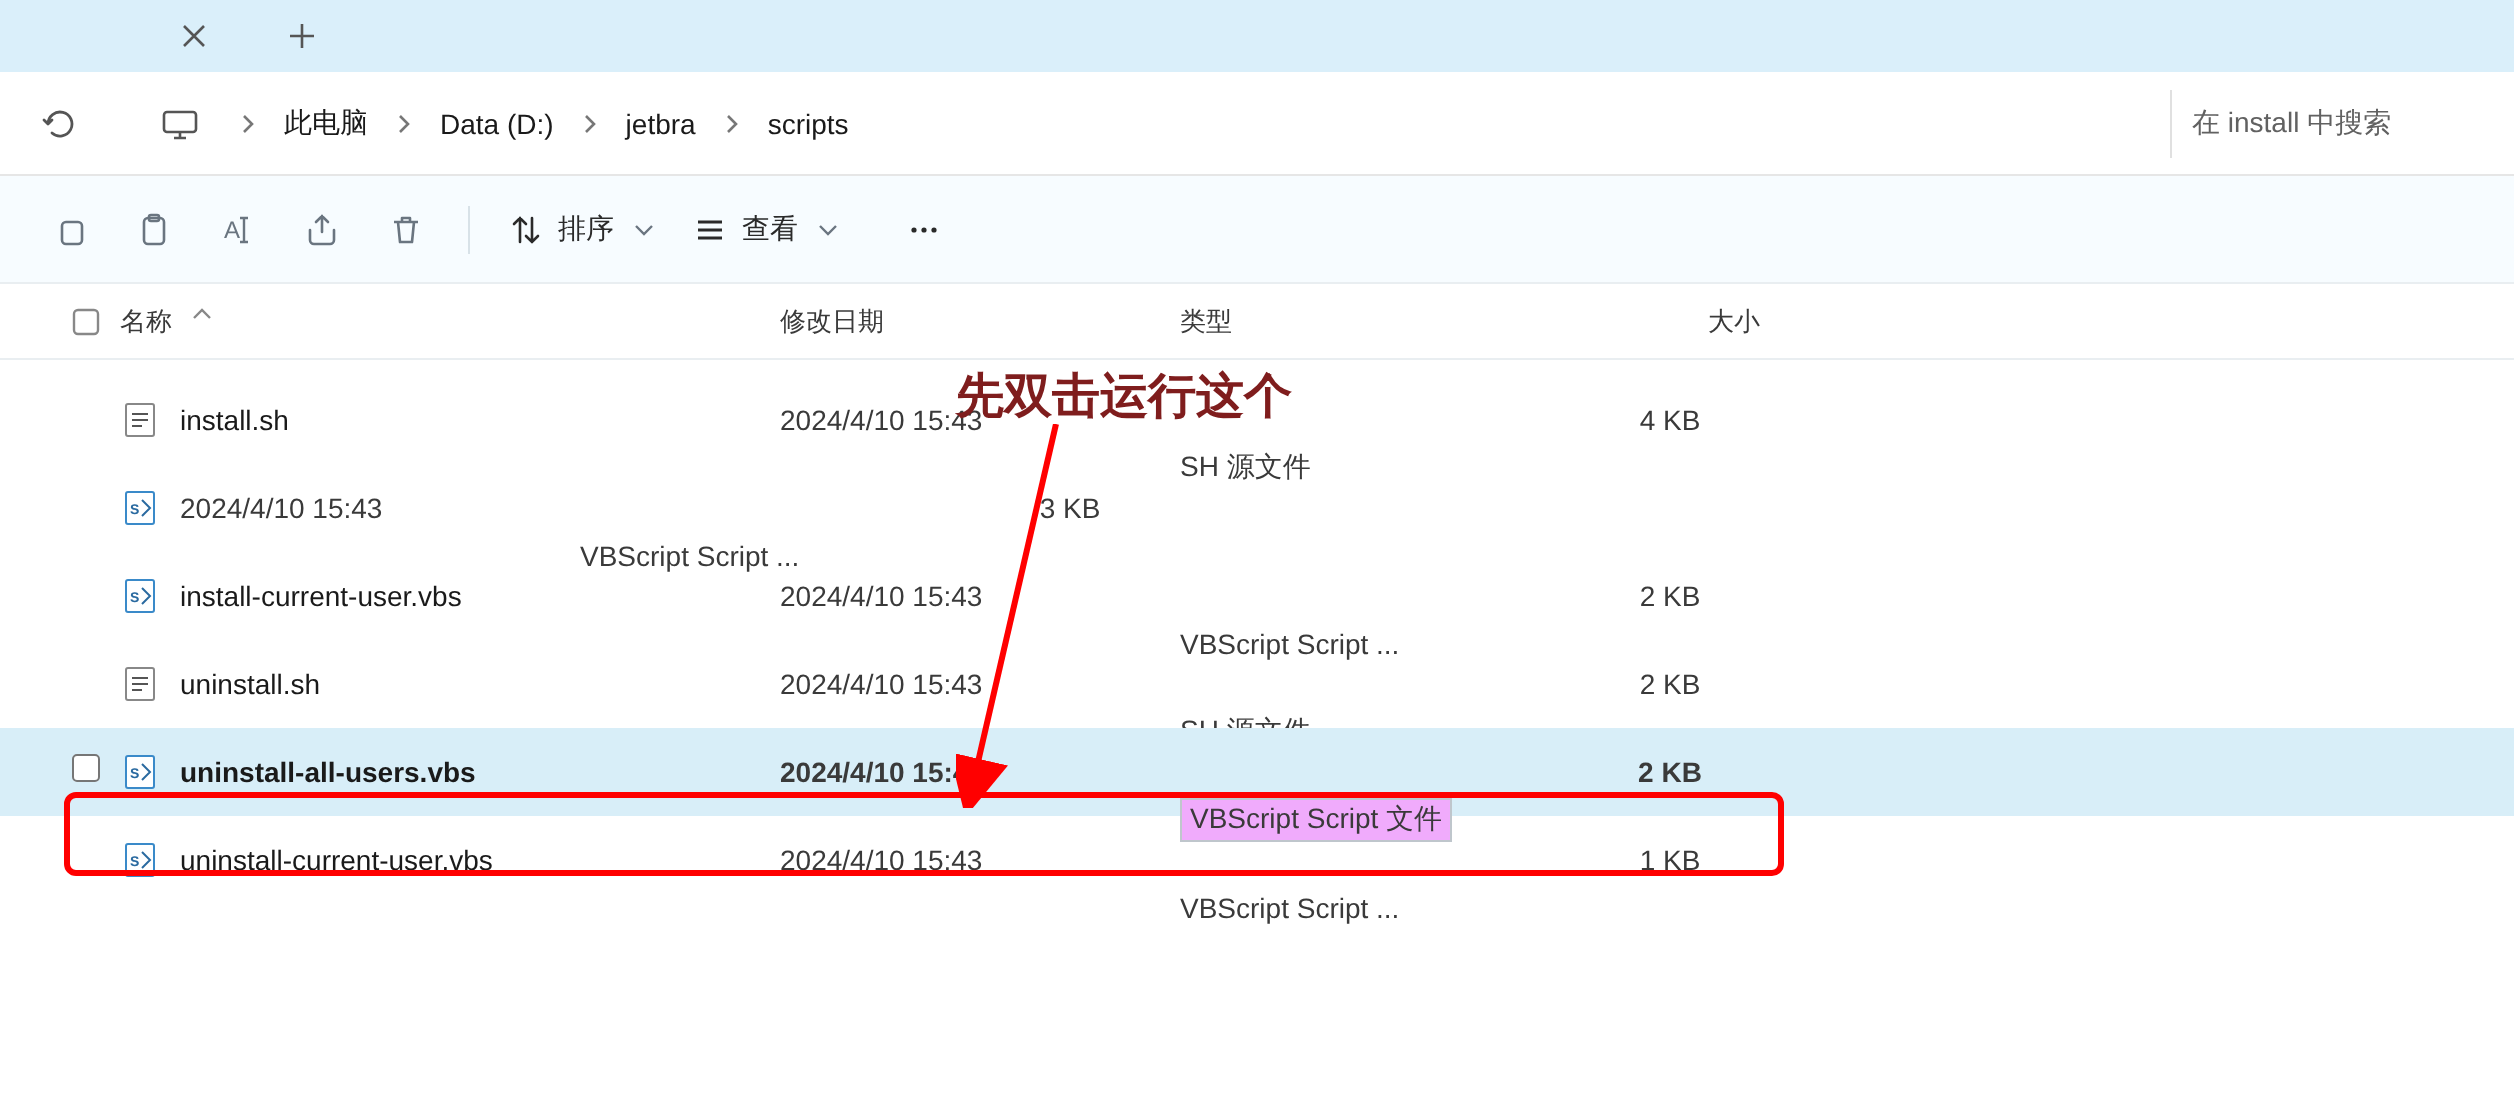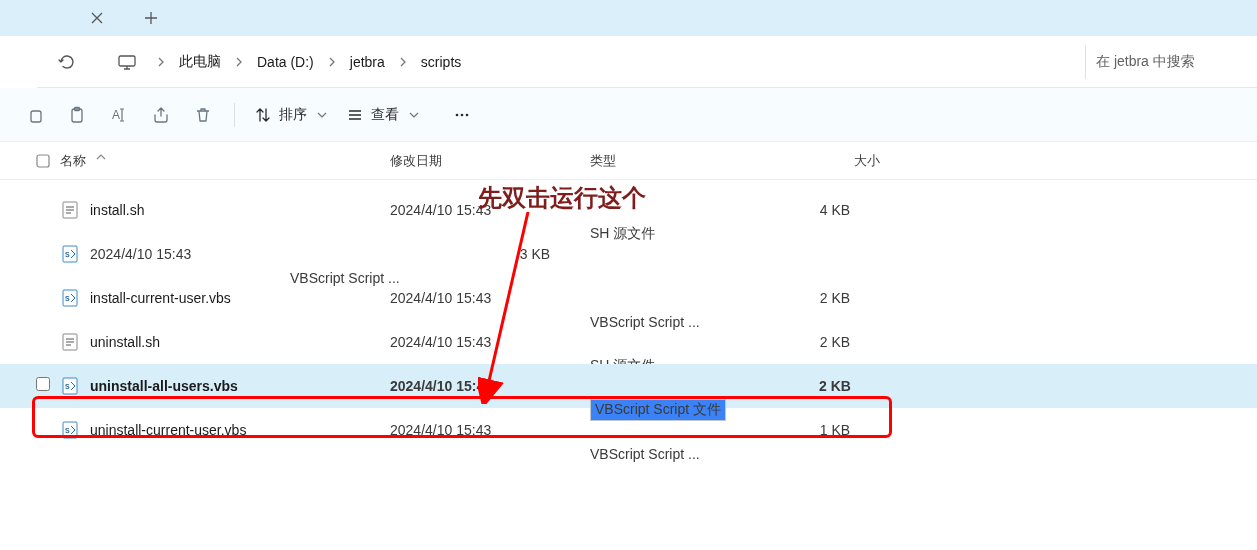--- a/index.html
+++ b/index.html
@@ -2,21 +2,21 @@
 <html><head>
 <meta charset="utf-8">
 <style>
 * { margin: 0; padding: 0; box-sizing: border-box; font-family: "Segoe UI", "Microsoft YaHei", sans-serif; }
 body { background: #fff; color: #1a1a1a; font-size: 14px; width: 1257px; height: 550px; overflow: hidden; position: relative; }
 
 .tabbar { height: 36px; background: #daeffa; display: flex; align-items: center; padding-left: 80px; }
 .tab-close { width: 34px; height: 28px; display: flex; align-items: center; justify-content: center; border-radius: 4px; cursor: pointer; color: #444; }
 .new-tab { width: 34px; height: 28px; display: flex; align-items: center; justify-content: center; border-radius: 4px; cursor: pointer; margin-left: 20px; color: #444; }
 
-.addressbar { height: 52px; background: #fff; display: flex; align-items: center; padding: 0 12px; border-bottom: 1px solid #e6e6e6; margin-left: 37px; }
+.addressbar { height: 52px; background: #fff; display: flex; align-items: center; padding: 0 12px; border-bottom: 1px solid #e6e6e6; }
 .refresh-btn { width: 36px; height: 36px; display: flex; align-items: center; justify-content: center; border-radius: 4px; cursor: pointer; color: #555; }
 .breadcrumb { display: flex; align-items: center; height: 36px; margin-left: 32px; flex: 1; overflow: hidden; }
 .crumb-icon { color: #666; margin-right: 10px; }
 .crumb-sep { color: #888; margin: 0 10px; font-size: 12px; }
 .crumb-item { color: #1a1a1a; cursor: pointer; padding: 4px 4px; border-radius: 3px; }
 .searchbox { width: 160px; height: 34px; display: flex; align-items: center; padding: 0 10px; color: #616161; border-left: 1px solid #e0e0e0; margin-left: 10px; }
 
 .toolbar { height: 54px; background: #f7fcff; display: flex; align-items: center; padding: 0 14px; border-bottom: 1px solid #e9eef1; }
 .tool-btn { width: 42px; height: 36px; display: flex; align-items: center; justify-content: center; border-radius: 4px; cursor: pointer; color: #6a7580; }
 .tool-sep { width: 1px; height: 24px; background: #d8e2e8; margin: 0 10px; }
@@ -35,21 +35,21 @@
 .row { display: flex; height: 44px; align-items: center; padding-left: 36px; position: relative; }
 .row .chk { width: 24px; height: 18px; display: inline-block; }
 .row .chk input { opacity: 0; width: 14px; height: 14px; }
 .row .icon { width: 20px; height: 20px; margin-right: 10px; display: flex; align-items: center; justify-content: center; }
 .row .name { width: 300px; overflow: hidden; text-overflow: ellipsis; white-space: nowrap; }
 .row .date { width: 200px; color: #3a3a3a; }
 .row .type { width: 200px; color: #3a3a3a; overflow: hidden; text-overflow: ellipsis; white-space: nowrap; margin-top: 47px; }
 .row .size { width: 90px; text-align: center; color: #3a3a3a; }
 .row.selected { background: #d8eef8; font-weight: 600; }
 .row.selected .chk input { opacity: 1; }
-.row.selected .type-cell-inner { background: #3b82f6; border: 1px solid #bfc6cc; padding: 1px 4px; font-weight: 400; display: inline-block; }
+.row.selected .type-cell-inner { background: #f0abfc; border: 1px solid #bfc6cc; padding: 1px 4px; font-weight: 400; display: inline-block; }
 
 .annot-text { position: absolute; left: 478px; top: 182px; color: #7f1d1d; font-size: 24px; font-weight: 700; pointer-events: none; z-index: 10; }
 .annot-arrow { position: absolute; left: 478px; top: 212px; pointer-events: none; z-index: 10; }
 .annot-box { position: absolute; left: 32px; top: 396px; width: 860px; height: 42px; border: 3px solid #ff0000; border-radius: 6px; pointer-events: none; z-index: 9; }
 
 svg { display: block; }
 </style>
 </head>
 <body>
 
@@ -98,21 +98,21 @@
     </span>
     <span class="crumb-item">jetbra</span>
     <span class="crumb-sep">
       <svg width="8" height="10" viewBox="0 0 8 10">
           <path d="M2 1 L6 5 L2 9" stroke="#777" stroke-width="1.3" fill="none"></path>
         </svg>
     </span>
     <span class="crumb-item">scripts</span>
   </div>
   <div class="searchbox">
-    <span>在 jetbra 中搜索</span>
+    <span>在 install 中搜索</span>
   </div>
 </div>
 
 <div class="toolbar">
   <div class="tool-btn">
     <svg width="18" height="18" viewBox="0 0 18 18">
         <rect x="5" y="5" width="10" height="11" rx="2" stroke="#6a7580" stroke-width="1.3" fill="none"></rect>
         <path d="M5 4 V3 a2 2 0 0 1 2 -2 h6 a2 2 0 0 1 2 2 v9" stroke="#6a7580" stroke-width="1.3" fill="none" opacity="0"></path>
       </svg>
   </div>

